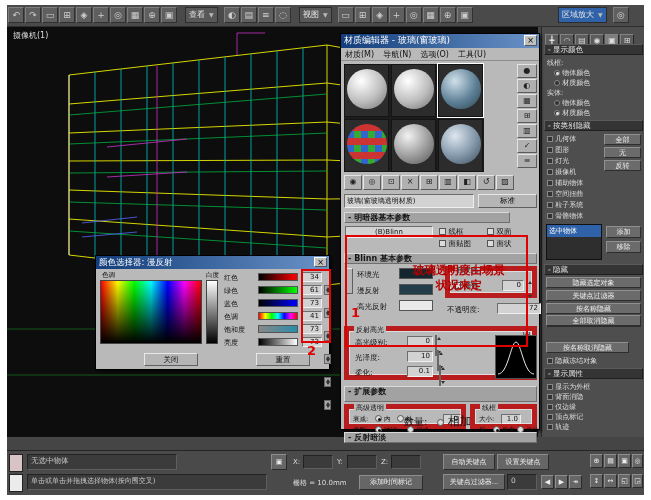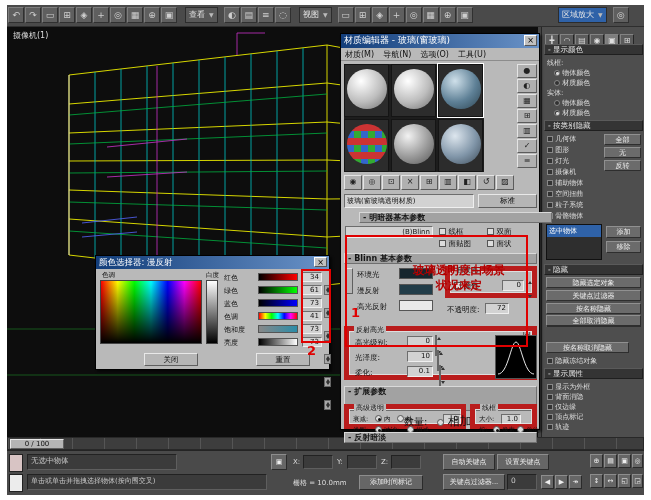--- a/index.html
+++ b/index.html
@@ -133,23 +133,20 @@
     <div class="cbtn" style="left:4px;top:315px;width:83px;height:11px">按名称取消隐藏</div>
     <div class="abs clbl" style="left:5px;top:329px"><span class="cchk"></span> <span>隐藏冻结对象</span></div>
     <div class="abs cph" style="left:2px;top:341px;width:99px;height:11px"><span>-</span> <span>显示属性</span></div>
     <div class="abs clbl" style="left:5px;top:355px"><span class="cchk"></span> <span>显示为外框</span></div>
     <div class="abs clbl" style="left:5px;top:365px"><span class="cchk"></span> <span>背面消隐</span></div>
     <div class="abs clbl" style="left:5px;top:375px"><span class="cchk"></span> <span>仅边缘</span></div>
     <div class="abs clbl" style="left:5px;top:385px"><span class="cchk"></span> <span>顶点标记</span></div>
     <div class="abs clbl" style="left:5px;top:395px"><span class="cchk"></span> <span>轨迹</span></div>
   </div>
 
-  <div class="abs track" style="left:0;top:432px;width:637px;height:13px">
-    <div class="abs btn" style="left:2px;top:1px;width:54px;height:10px;font-size:7px;line-height:9px">0 / 100</div>
-  </div>
 
   <div class="abs sb" style="left:0;top:445px;width:637px;height:45px">
     <div class="abs" style="left:2px;top:3px;width:14px;height:18px;background:#d8c4c4;border:1px solid #222"></div>
     <div class="abs" style="left:2px;top:23px;width:14px;height:18px;background:#ececec;border:1px solid #222"></div>
     <div class="abs sfield" style="left:20px;top:23px;width:240px;height:16px;font-size:7px">单击或单击并拖拽选择物体(按向围交叉)</div>
     <div class="abs sfield" style="left:20px;top:3px;width:150px;height:16px">无选中物体</div>
     <div class="abs sbtn" style="left:264px;top:3px;width:16px;height:16px;line-height:14px">▣</div>
     <span class="abs clbl" style="left:286px;top:7px">X:</span>
     <div class="abs sfield" style="left:296px;top:4px;width:30px;height:14px"></div>
     <span class="abs clbl" style="left:330px;top:7px">Y:</span>
@@ -212,64 +209,64 @@
     <div class="mbtn" style="left:41px;top:141px;width:18px;height:15px">⊡</div>
     <div class="mbtn" style="left:60px;top:141px;width:18px;height:15px">×</div>
     <div class="mbtn" style="left:79px;top:141px;width:18px;height:15px">⊞</div>
     <div class="mbtn" style="left:98px;top:141px;width:18px;height:15px">▥</div>
     <div class="mbtn" style="left:117px;top:141px;width:18px;height:15px">◧</div>
     <div class="mbtn" style="left:136px;top:141px;width:18px;height:15px">↺</div>
     <div class="mbtn" style="left:155px;top:141px;width:18px;height:15px">▨</div>
     <div class="abs field" style="left:3px;top:160px;width:130px;height:14px;text-align:left;line-height:12px"><span>玻璃(窗玻璃透明材质)</span></div>
     <div class="abs btn" style="left:137px;top:160px;width:59px;height:14px;line-height:12px">标准</div>
 
-    <div class="abs hdr" style="left:18px;top:178px;width:193px;height:11px"><span>-</span> <span>明暗器基本参数</span></div>
-    <div class="abs field" style="left:4px;top:192px;width:88px;height:12px;text-align:right;line-height:10px"><span>(B)Blinn</span></div>
+    <div class="abs hdr" style="left:3px;top:178px;width:166px;height:11px"><span>-</span> <span>明暗器基本参数</span></div>
+    <div class="abs field" style="left:4px;top:192px;width:88px;height:12px;text-align:center;line-height:10px"><span>(B)Blinn</span></div>
     <div class="abs lbl" style="left:98px;top:193px"><span class="chk"></span> <span>线框</span></div>
     <div class="abs lbl" style="left:146px;top:193px"><span class="chk"></span> <span>双面</span></div>
     <div class="abs lbl" style="left:98px;top:205px"><span class="chk"></span> <span>面贴图</span></div>
     <div class="abs lbl" style="left:146px;top:205px"><span class="chk"></span> <span>面状</span></div>
 
     <div class="abs hdr" style="left:3px;top:219px;width:193px;height:11px"><span>-</span> <span>Blinn 基本参数</span></div>
     <div class="abs btn" style="left:4px;top:234px;width:8px;height:26px"></div>
     <div class="abs lbl" style="left:16px;top:236px">环境光</div>
     <div class="swatch" style="left:58px;top:234px;width:34px;height:11px;background:#16262e"></div>
     <div class="abs lbl" style="left:16px;top:252px">漫反射</div>
     <div class="swatch" style="left:58px;top:250px;width:34px;height:11px;background:#223d49"></div>
     <div class="abs lbl" style="left:16px;top:268px">高光反射</div>
     <div class="swatch" style="left:58px;top:266px;width:34px;height:11px;background:#e9e9e9"></div>
     <div class="abs grp" style="left:104px;top:232px;width:92px;height:32px">
       <span class="gt">自发光</span>
       <span class="abs lbl" style="left:4px;top:10px"><span class="chk"></span> <span>颜色</span></span>
       <span class="abs field" style="left:52px;top:9px;width:22px;height:11px">0</span>
       <span class="abs spn" style="left:76px;top:9px;height:11px"></span>
     </div>
     <div class="abs lbl" style="left:106px;top:271px">不透明度:</div>
-    <div class="abs field" style="left:144px;top:269px;width:24px;height:11px">72</div>
+    <div class="abs field" style="left:156px;top:269px;width:44px;height:11px">72</div>
     <div class="abs spn" style="left:182px;top:269px;height:11px"></div>
 
     <div class="abs grp" style="left:3px;top:292px;width:193px;height:54px">
       <span class="gt">反射高光</span>
       <span class="abs lbl" style="left:6px;top:7px">高光级别:</span>
       <span class="abs field" style="left:58px;top:5px;width:26px;height:11px">0</span>
       <span class="abs spn" style="left:86px;top:5px;height:11px"></span>
       <span class="abs lbl" style="left:6px;top:22px">光泽度:</span>
       <span class="abs field" style="left:58px;top:20px;width:26px;height:11px">10</span>
       <span class="abs spn" style="left:86px;top:20px;height:11px"></span>
       <span class="abs lbl" style="left:6px;top:37px">柔化:</span>
       <span class="abs field" style="left:58px;top:35px;width:26px;height:11px">0.1</span>
       <span class="abs spn" style="left:86px;top:35px;height:11px"></span>
       <span class="abs" style="left:146px;top:4px;width:42px;height:44px;background:#000;border:1px solid #555">
         <svg width="40" height="42" viewBox="0 0 40 42">
             <path d="M2 38 C12 38 15 6 20 6 C25 6 28 38 38 38" stroke="#e8e8e8" fill="none" stroke-width="1"></path>
           </svg>
       </span>
     </div>
 
-    <div class="abs hdr" style="left:3px;top:352px;width:193px;height:25px"><span>-</span> <span>扩展参数</span></div>
+    <div class="abs hdr" style="left:3px;top:352px;width:193px;height:16px"><span>-</span> <span>扩展参数</span></div>
     <div class="abs grp" style="left:3px;top:370px;width:122px;height:25px">
       <span class="gt">高级透明</span>
       <span class="abs lbl" style="left:4px;top:6px;font-size:6.5px">衰减:</span>
       <span class="abs lbl" style="left:26px;top:6px;font-size:6.5px"><span class="rad on"></span> <span>内</span></span>
       <span class="abs lbl" style="left:48px;top:6px;font-size:6.5px"><span class="rad"></span> <span>外</span></span>
       <span class="abs lbl" style="left:55px;top:6px;font-size:10px">数量:</span>
       <span class="abs field" style="left:94px;top:5px;width:18px;height:10px">0</span>
       <span class="abs lbl" style="left:4px;top:17px;font-size:6.5px">类型:</span>
       <span class="abs lbl" style="left:26px;top:17px;font-size:6.5px"><span class="rad on"></span> <span>过滤:</span></span>
       <span class="abs lbl" style="left:58px;top:17px;font-size:6.5px"><span class="rad"></span> <span>相减</span></span>

